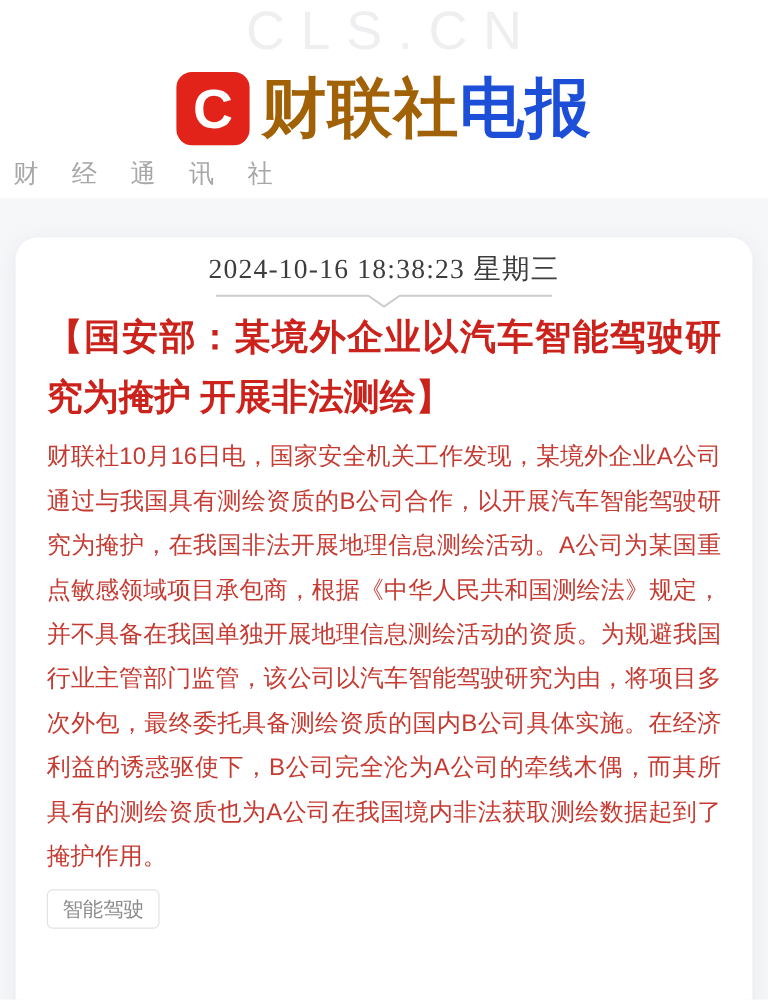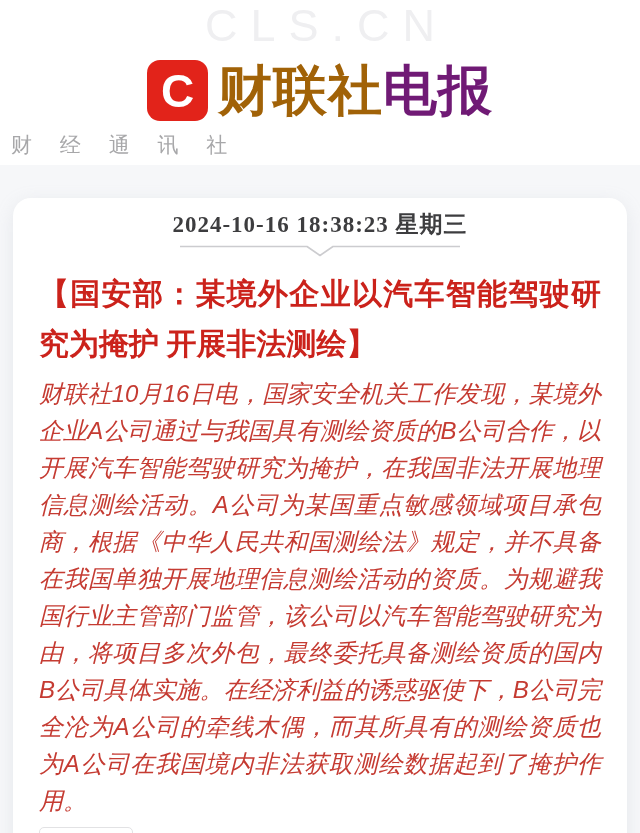--- a/index.html
+++ b/index.html
@@ -53,21 +53,21 @@
     font-family: "Liberation Sans", "DejaVu Sans", sans-serif;
   }
   .logo-text {
     font-size: 54px;
     font-weight: 900;
     letter-spacing: 1px;
     line-height: 61px;
     white-space: nowrap;
   }
   .logo-text .name-black { color: #a16207; }
-  .logo-text .name-red   { color: #701a75; }
+  .logo-text .name-red   { color: #1d4ed8; }
   .tagline {
     position: absolute;
     top: 131px;
     left: 0;
     width: 100%;
     text-align: left;
     font-size: 21px;
     color: #a7a7a9;
     letter-spacing: 11px;
     text-indent: 11px;
@@ -83,46 +83,45 @@
     background: #ffffff;
     border-radius: 18px;
     box-shadow: 0 4px 18px rgba(160,165,180,0.18);
     padding: 14px 26px 60px 26px;
     min-height: 700px;
   }
   .date-line {
     text-align: center;
     font-family: "Liberation Serif", "DejaVu Serif", serif;
     font-size: 23px;
-    font-weight: 700;
+    font-weight: 400;
     color: #3d3d3f;
     letter-spacing: 1px;
     line-height: 26px;
   }
   .notch-divider {
     display: block;
     margin: 7px auto 0 auto;
   }
   .telegram-title {
-    margin-top: 12px;
+    margin-top: 0;
     font-family: "Liberation Serif", "DejaVu Serif", serif;
     font-size: 30px;
     font-weight: 700;
     line-height: 50px;
     color: #cb221b;
     text-align: justify;
   }
   .telegram-body {
     margin-top: 6px;
-    font-size: 24px;
+    font-size: 20px;
     line-height: 37px;
     color: #c53b32;
     text-align: justify;
     font-family: "Liberation Sans", "DejaVu Sans", sans-serif;
-    font-style: italic;
   }
   .tag-row { margin-top: 8px; }
   .tag-chip {
     display: inline-block;
     border: 1px solid #e2e2e4;
     border-radius: 5px;
     background: #ffffff;
     color: #8c8c8e;
     font-size: 17px;
     line-height: 17px;

